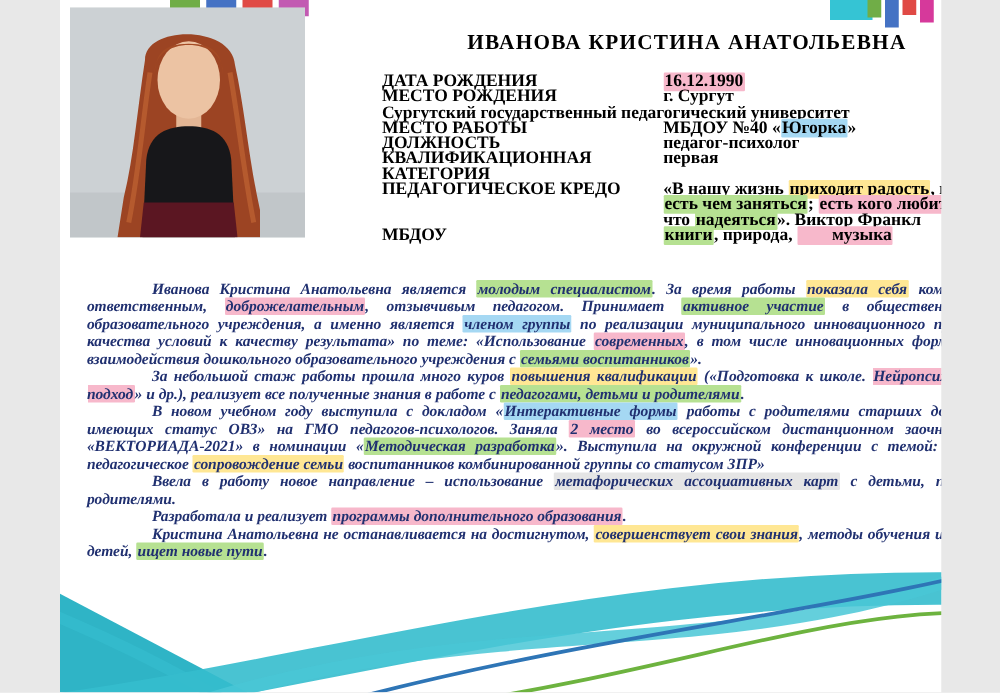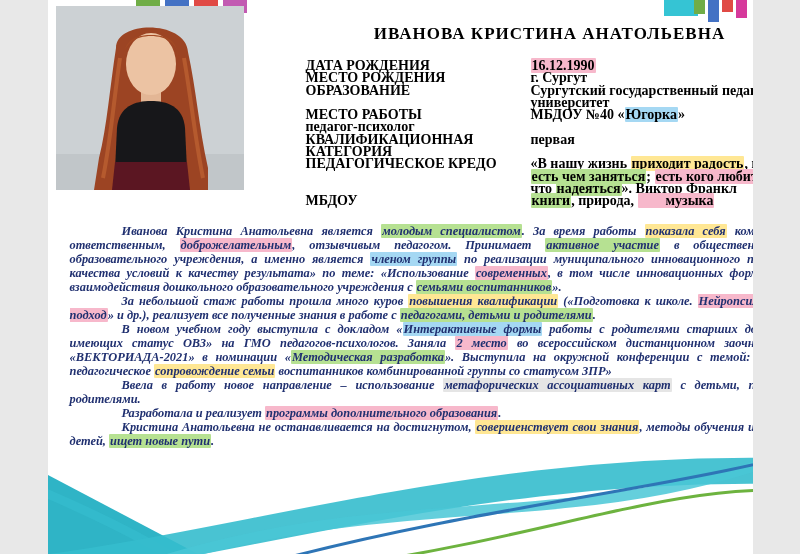--- a/index.html
+++ b/index.html
@@ -76,28 +76,28 @@
   <div class="info">
       <div class="info-row">
         <div class="info-label">ДАТА РОЖДЕНИЯ</div>
         <div class="info-value"><span class="hl" style="background-color: rgb(247, 184, 203);">16.12.1990</span></div>
       </div>
       <div class="info-row">
         <div class="info-label">МЕСТО РОЖДЕНИЯ</div>
         <div class="info-value"><span>г. Сургут</span></div>
       </div>
       <div class="info-row">
-        <div class="info-label">ОБРАЗОВАНИЕ</div>
         <div class="info-value"><span>Сургутский государственный педагогический университет</span></div>
       </div>
       <div class="info-row">
         <div class="info-label">МЕСТО РАБОТЫ</div>
         <div class="info-value"><span>МБДОУ №40 «</span><span class="hl" style="background-color: rgb(165, 216, 243);">Югорка</span><span>»</span></div>
       </div>
       <div class="info-row">
+        <div class="info-label">ДОЛЖНОСТЬ</div>
         <div class="info-value"><span>педагог-психолог</span></div>
       </div>
       <div class="info-row">
         <div class="info-label">КВАЛИФИКАЦИОННАЯ КАТЕГОРИЯ</div>
         <div class="info-value"><span>первая</span></div>
       </div>
       <div class="info-row">
         <div class="info-label">ПЕДАГОГИЧЕСКОЕ КРЕДО</div>
         <div class="info-value"><span>«В нашу жизнь </span><span class="hl" style="background-color: rgb(255, 231, 148);">приходит радость</span><span>, когда у нас </span><span class="hl" style="background-color: rgb(182, 225, 146);">есть чем заняться</span><span>; </span><span class="hl" style="background-color: rgb(247, 184, 203);">есть кого любить</span><span>; и есть на что </span><span class="hl" style="background-color: rgb(182, 225, 146);">надеяться</span><span>». Виктор Франкл</span></div>
       </div>

